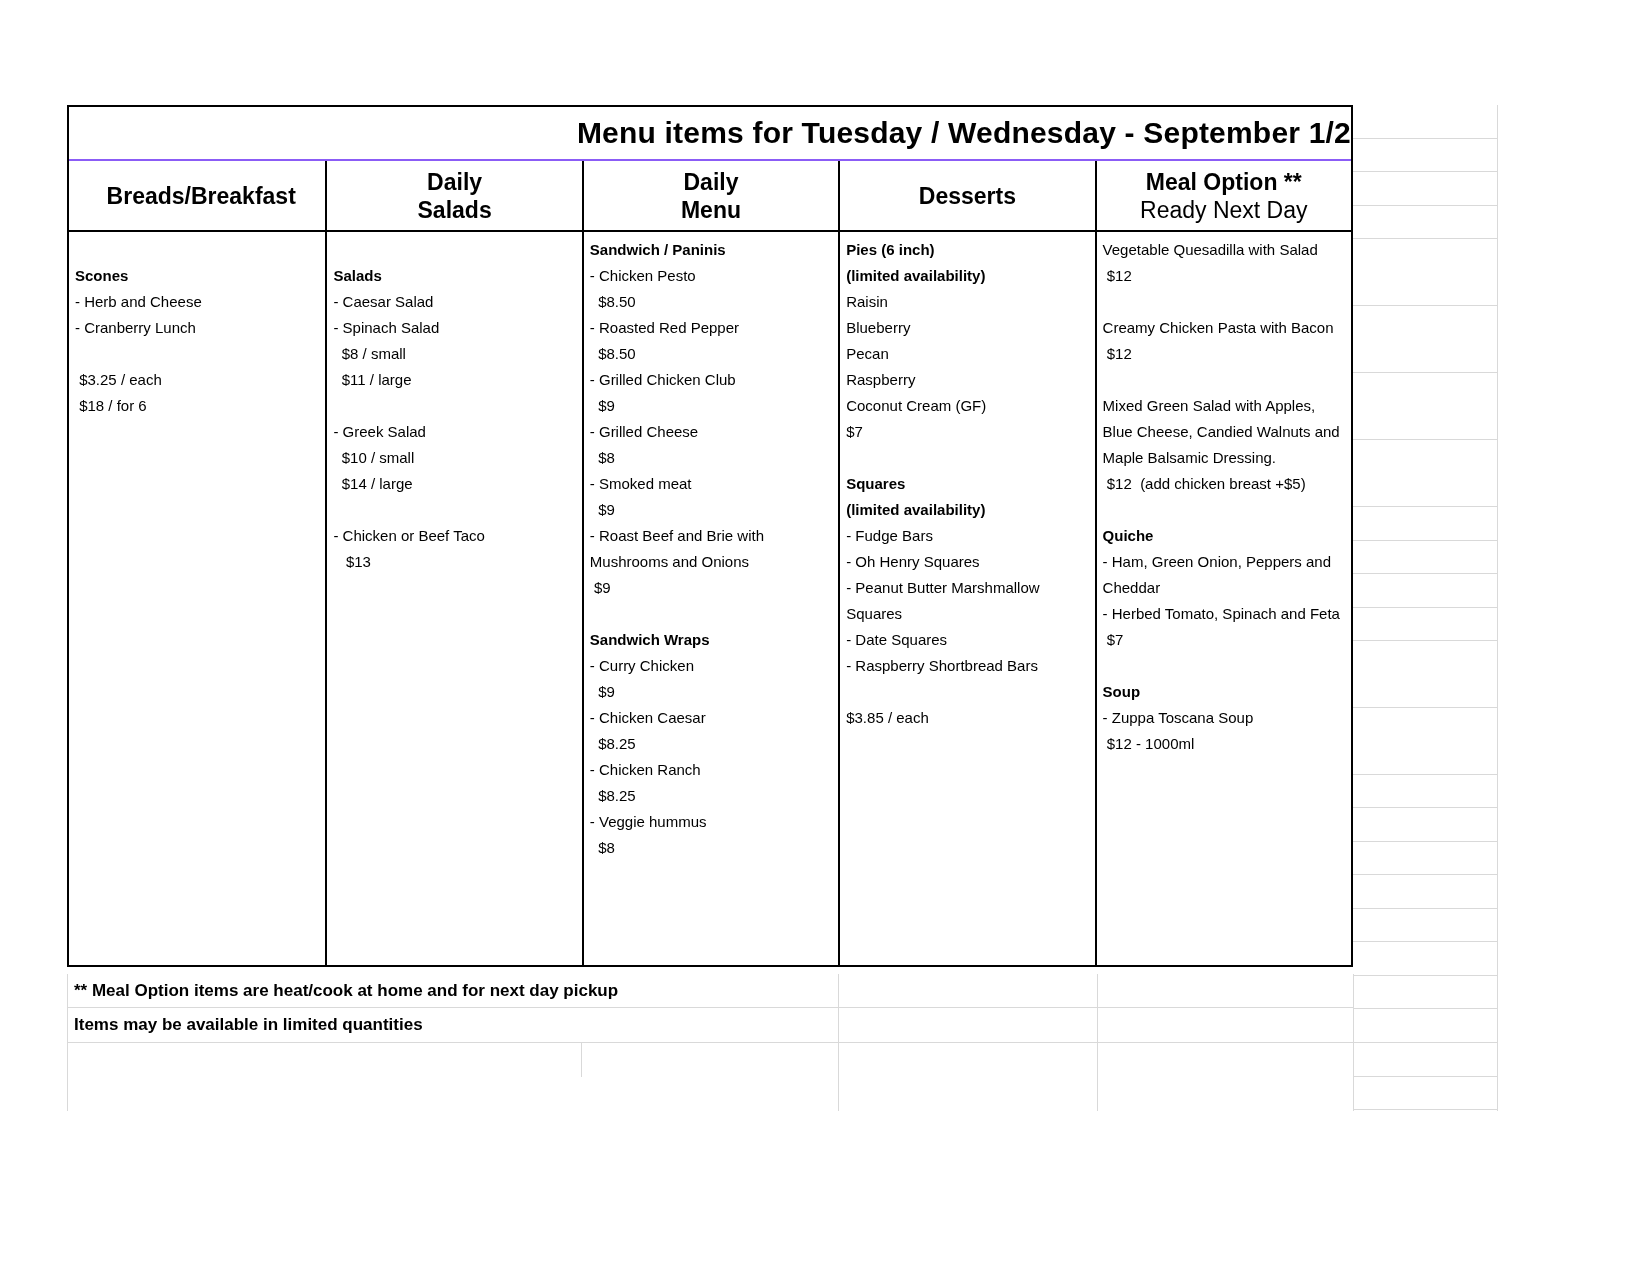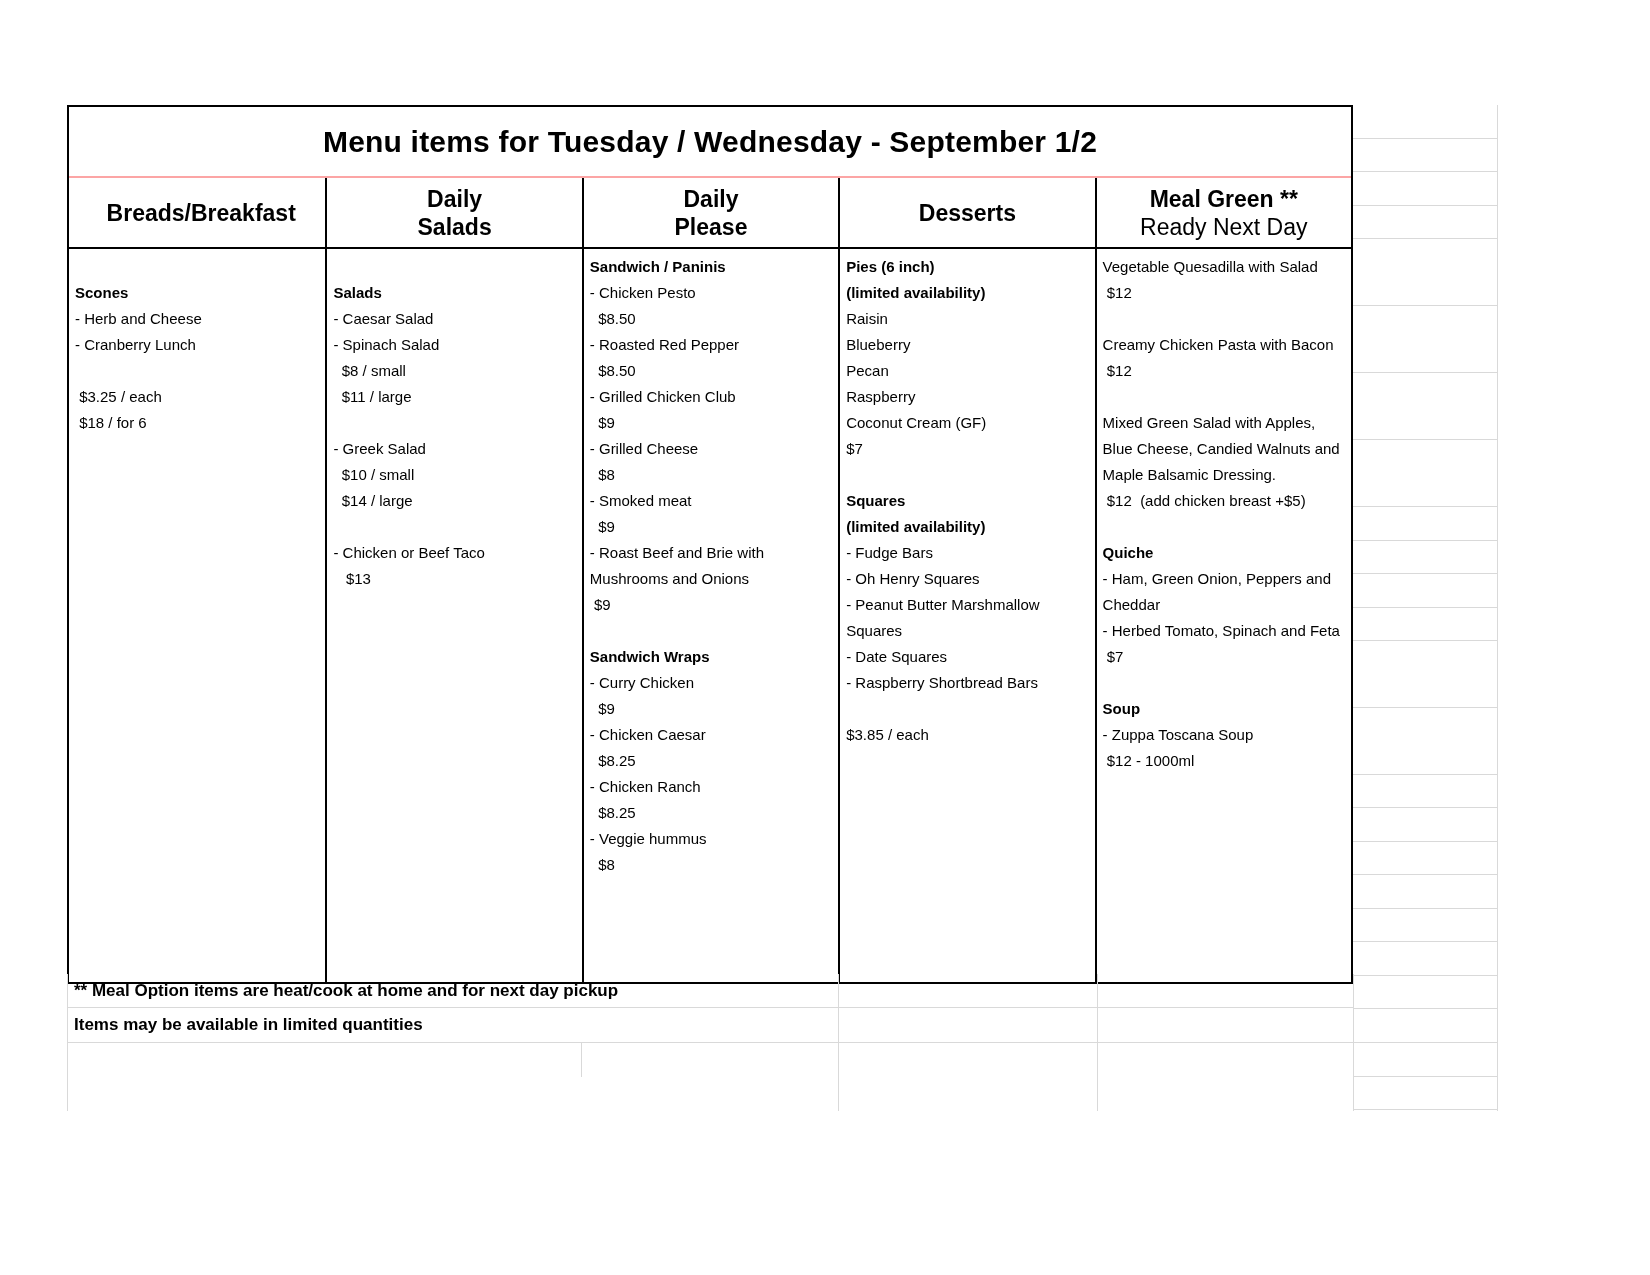--- a/index.html
+++ b/index.html
@@ -12,22 +12,22 @@
     overflow: hidden;
   }
   .page { position: absolute; inset: 0; background: #fff; }
 
   
   .menu-table {
     position: absolute; left: 67px; top: 105px; width: 1286px;
     border: 2px solid #000; background: #fff;
   }
   .title-row {
-    height: 71px; display: flex; align-items: center; justify-content: center;
-    border-bottom: 2px solid #fca5a5;
+    height: 54px; display: flex; align-items: center; justify-content: flex-end;
+    border-bottom: 2px solid #8b5cf6;
   }
   .title-text { font-weight: bold; font-size: 30px; letter-spacing: 0.2px; }
 
   .grid { display: grid; grid-template-columns: repeat(5, 1fr); }
 
   .header-row { height: 71px; border-bottom: 2px solid #000; }
   .header-cell {
     border-left: 2px solid #000;
     display: flex; flex-direction: column; justify-content: center; align-items: center;
     text-align: center; font-size: 23px; line-height: 28px;
@@ -89,27 +89,27 @@
     <div class="grid header-row">
       <div class="header-cell">
           <div class="line bold">Breads/Breakfast</div>
         </div>
       <div class="header-cell">
           <div class="line bold">Daily</div>
           <div class="line bold">Salads</div>
         </div>
       <div class="header-cell">
           <div class="line bold">Daily</div>
-          <div class="line bold">Please</div>
+          <div class="line bold">Menu</div>
         </div>
       <div class="header-cell">
           <div class="line bold">Desserts</div>
         </div>
       <div class="header-cell">
-          <div class="line bold">Meal Green **</div>
+          <div class="line bold">Meal Option **</div>
           <div class="line">Ready Next Day</div>
         </div>
     </div>
 
     <div class="grid body-row">
       <div class="body-cell"><div class="line">&nbsp;</div><div class="line bold">Scones</div><div class="line">- Herb and Cheese</div><div class="line">- Cranberry Lunch</div><div class="line">&nbsp;</div><div class="line"> $3.25 / each</div><div class="line"> $18 / for 6</div></div>
       <div class="body-cell"><div class="line">&nbsp;</div><div class="line bold">Salads</div><div class="line">- Caesar Salad</div><div class="line">- Spinach Salad</div><div class="line">  $8 / small</div><div class="line">  $11 / large</div><div class="line">&nbsp;</div><div class="line">- Greek Salad</div><div class="line">  $10 / small</div><div class="line">  $14 / large</div><div class="line">&nbsp;</div><div class="line">- Chicken or Beef Taco</div><div class="line">   $13</div></div>
       <div class="body-cell"><div class="line bold">Sandwich / Paninis</div><div class="line">- Chicken Pesto</div><div class="line">  $8.50</div><div class="line">- Roasted Red Pepper</div><div class="line">  $8.50</div><div class="line">- Grilled Chicken Club</div><div class="line">  $9</div><div class="line">- Grilled Cheese</div><div class="line">  $8</div><div class="line">- Smoked meat</div><div class="line">  $9</div><div class="line">- Roast Beef and Brie with Mushrooms and Onions</div><div class="line"> $9</div><div class="line">&nbsp;</div><div class="line bold">Sandwich Wraps</div><div class="line">- Curry Chicken</div><div class="line">  $9</div><div class="line">- Chicken Caesar</div><div class="line">  $8.25</div><div class="line">- Chicken Ranch</div><div class="line">  $8.25</div><div class="line">- Veggie hummus</div><div class="line">  $8</div></div>
       <div class="body-cell"><div class="line bold">Pies (6 inch)</div><div class="line bold">(limited availability)</div><div class="line">Raisin</div><div class="line">Blueberry</div><div class="line">Pecan</div><div class="line">Raspberry</div><div class="line">Coconut Cream (GF)</div><div class="line">$7</div><div class="line">&nbsp;</div><div class="line bold">Squares</div><div class="line bold">(limited availability)</div><div class="line">- Fudge Bars</div><div class="line">- Oh Henry Squares</div><div class="line">- Peanut Butter Marshmallow Squares</div><div class="line">- Date Squares</div><div class="line">- Raspberry Shortbread Bars</div><div class="line">&nbsp;</div><div class="line">$3.85 / each</div></div>
       <div class="body-cell"><div class="line">Vegetable Quesadilla with Salad</div><div class="line"> $12</div><div class="line">&nbsp;</div><div class="line">Creamy Chicken Pasta with Bacon</div><div class="line"> $12</div><div class="line">&nbsp;</div><div class="line">Mixed Green Salad with Apples, Blue Cheese, Candied Walnuts and Maple Balsamic Dressing.</div><div class="line"> $12  (add chicken breast +$5)</div><div class="line">&nbsp;</div><div class="line bold">Quiche</div><div class="line">- Ham, Green Onion, Peppers and Cheddar</div><div class="line">- Herbed Tomato, Spinach and Feta</div><div class="line"> $7</div><div class="line">&nbsp;</div><div class="line bold">Soup</div><div class="line">- Zuppa Toscana Soup</div><div class="line"> $12 - 1000ml</div></div>

